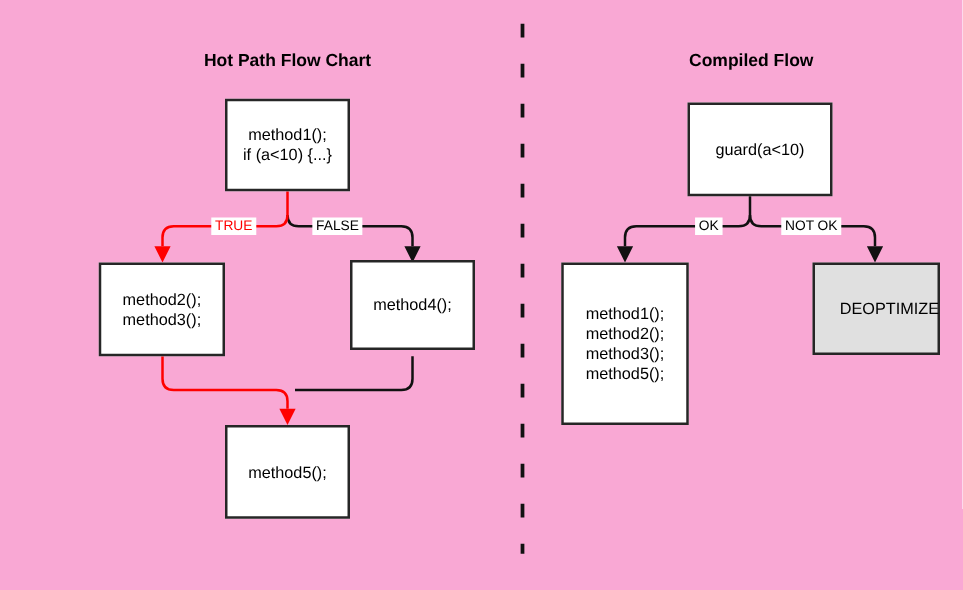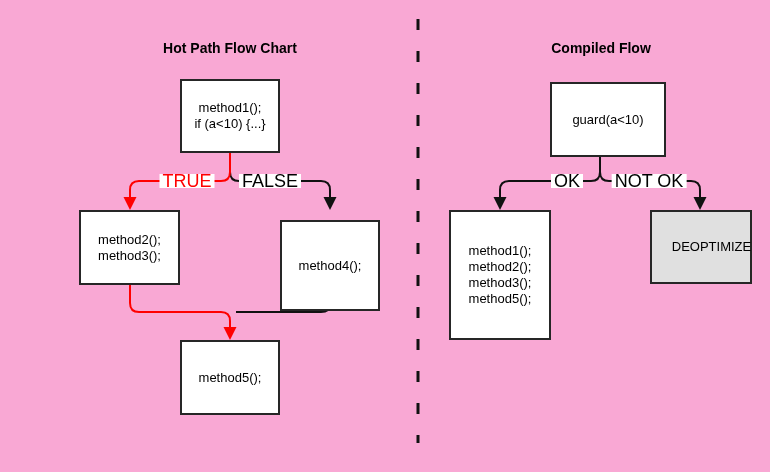--- a/index.html
+++ b/index.html
@@ -44,21 +44,21 @@
   }
   .node.gray {
     background: #e0e0e0;
     padding-left: 21px;
   }
   .edge-label {
     position: absolute;
     transform: translate(-50%, -50%);
     background: #ffffff;
     padding: 0 3px;
-    font-size: 18px;
+    font-size: 11px;
     line-height: 14px;
     white-space: nowrap;
   }
   .edge-label.red {
     color: #ff0000;
   }
 </style>
 </head>
 <body>
 
@@ -86,21 +86,21 @@
     <polygon points="693.5,197 706.5,197 700,210" fill="#111111"></polygon>
   </svg>
 
   <div class="panel-title" style="left:230px;">Hot Path Flow Chart</div>
   <div class="panel-title" style="left:601px;">Compiled Flow</div>
 
   <div class="node" style="left:180px; top:79px; width:100px; height:74px;">method1();
 if (a&lt;10) {...}</div>
   <div class="node" style="left:79px; top:210px; width:101px; height:75px;">method2();
 method3();</div>
-  <div class="node" style="left:280px; top:220px; width:100px; height:91px;">method4();</div>
+  <div class="node" style="left:280px; top:208px; width:100px; height:72px;">method4();</div>
   <div class="node" style="left:180px; top:340px; width:100px; height:75px;">method5();</div>
 
   <div class="node" style="left:550px; top:66px; width:116px; height:75px;margin-top:16px;">guard(a&lt;10)</div>
   <div class="node" style="left:449px; top:210px; width:102px; height:130px;">method1();
 method2();
 method3();
 method5();</div>
   <div class="node gray" style="left:650px; top:210px; width:102px; height:74px;">DEOPTIMIZE</div>
 
   <span class="edge-label red" style="left:187px; top:181px;">TRUE</span>

